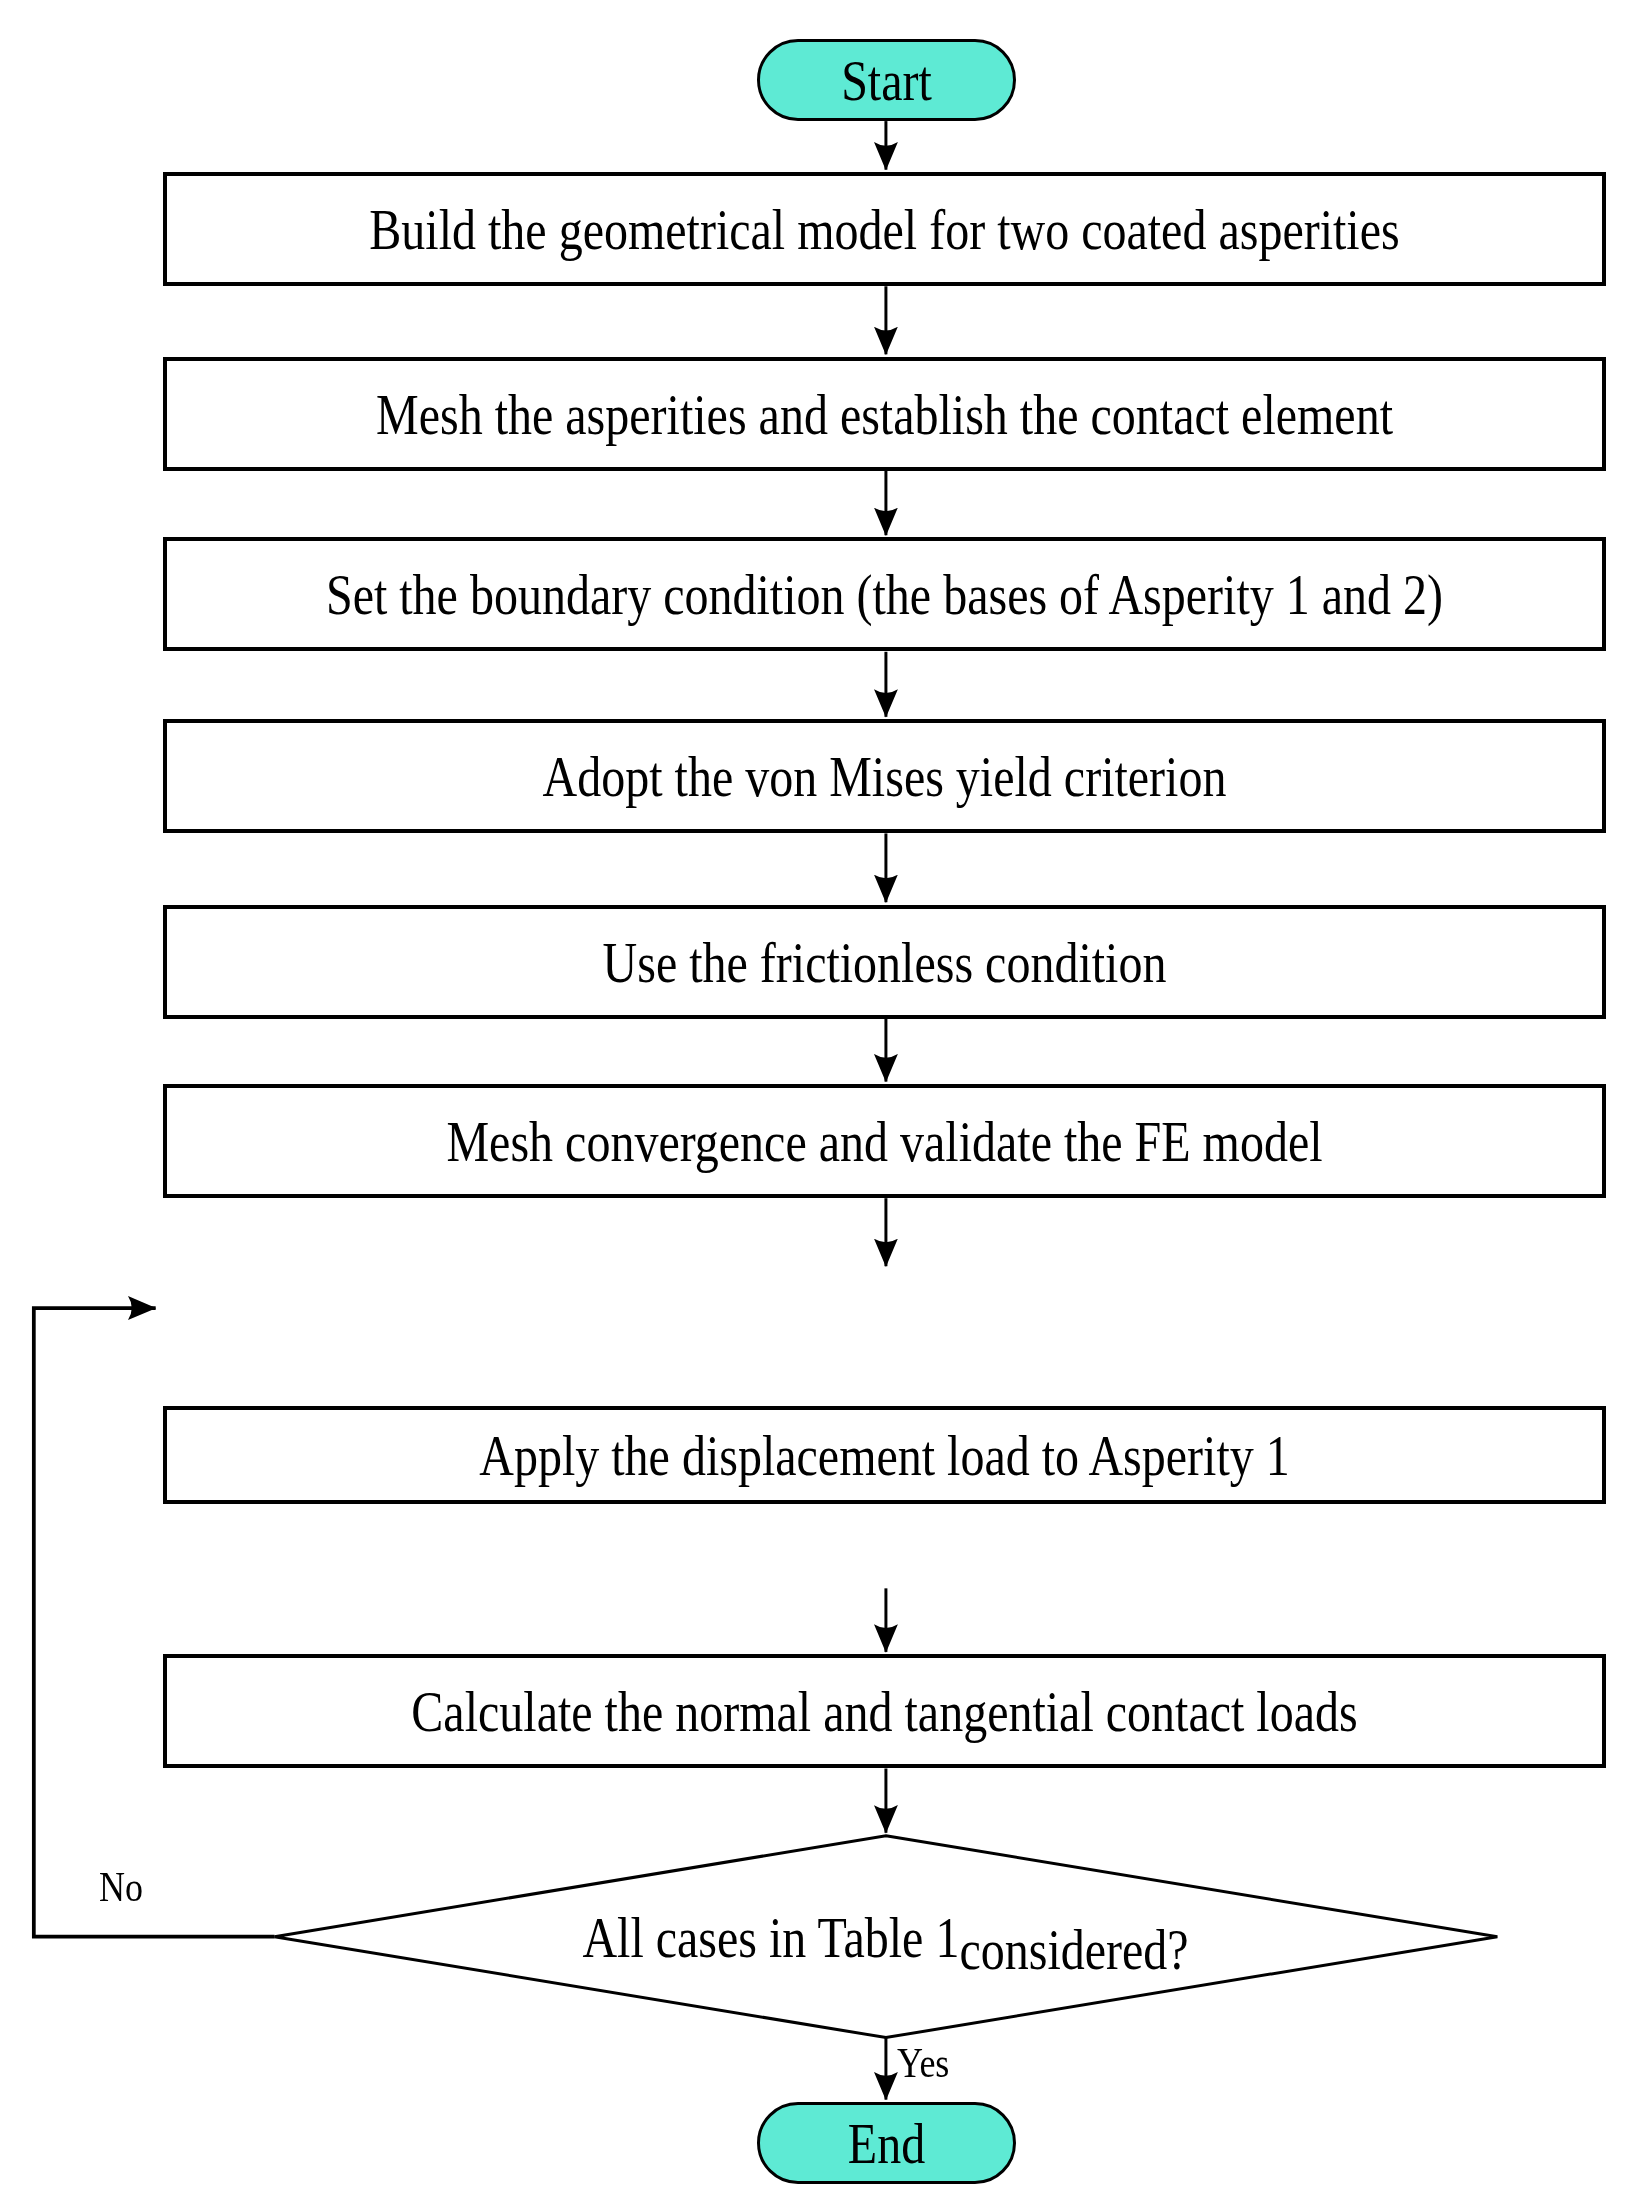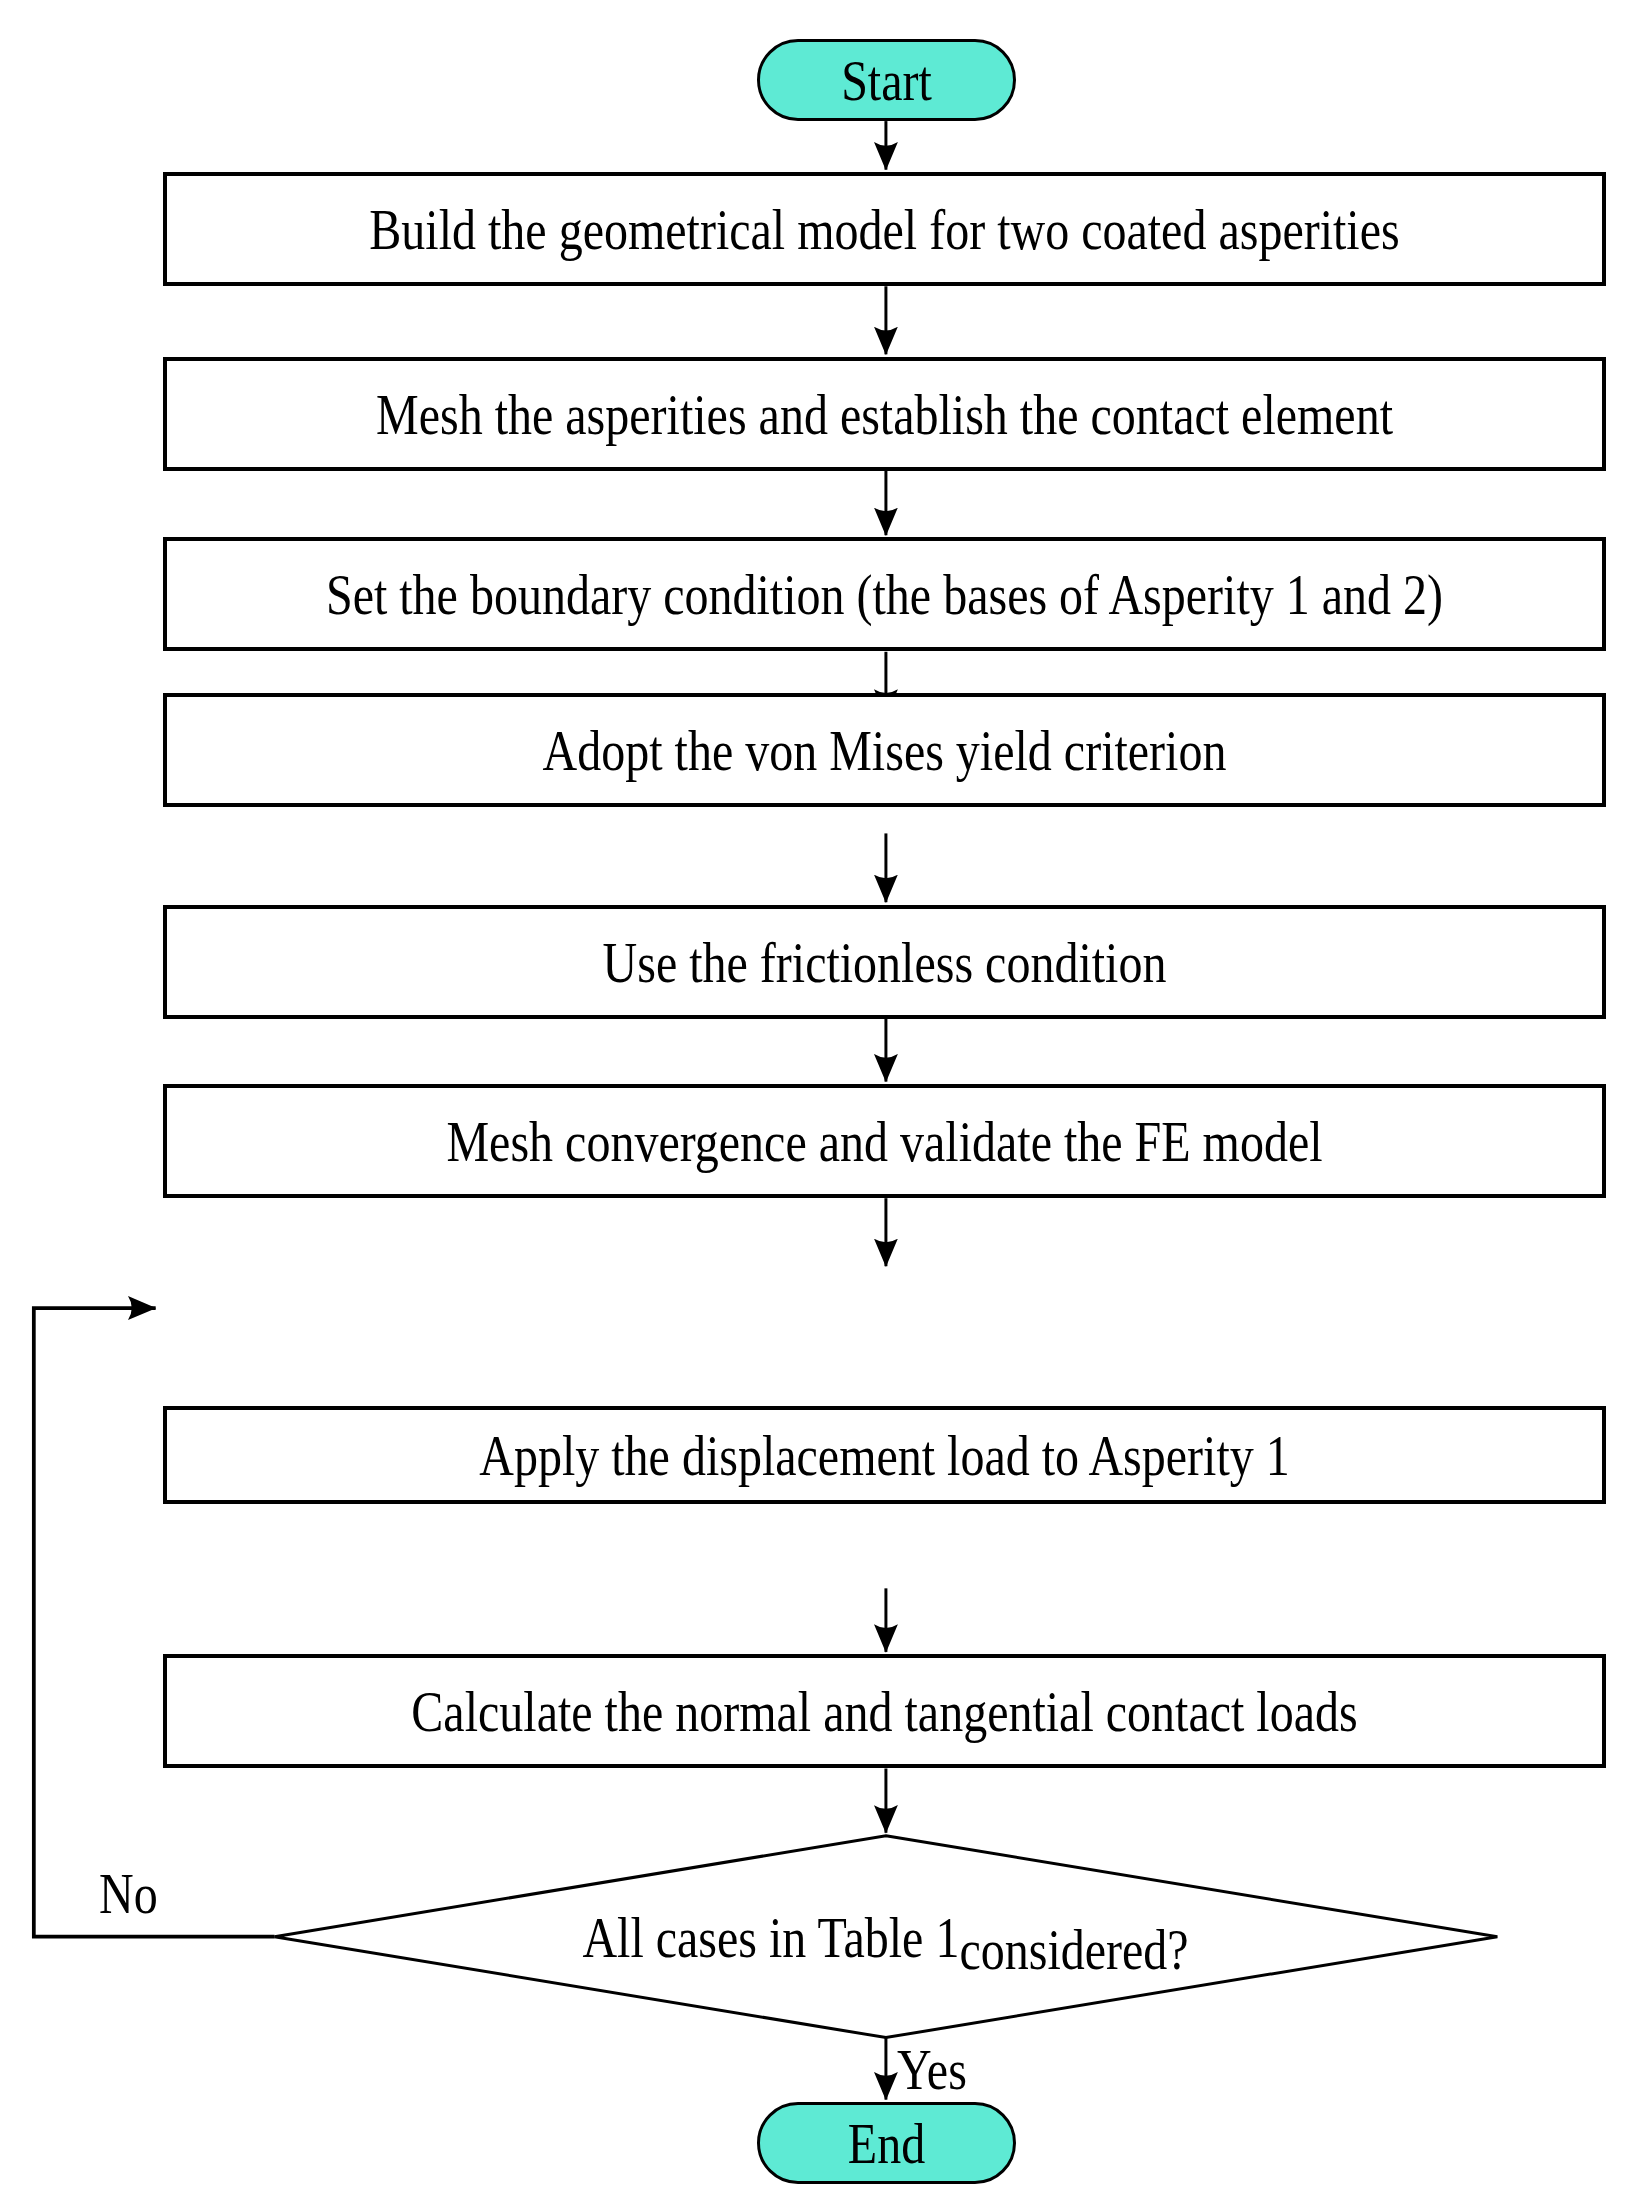--- a/index.html
+++ b/index.html
@@ -69,21 +69,21 @@
     align-items: center;
     justify-content: center;
     text-align: center;
     font-size: 48px;
   }
   .diamond-label .line2 {
     margin-top: 25.4px;
   }
   .edge-label {
     position: absolute;
-    font-size: 48px;
+    font-size: 36px;
   }
   .edge-label.no  { left: 99px;  top: 1866px; }
   .edge-label.yes { left: 897px; top: 2042px; font-family: Liberation Serif, serif; }
 </style>
 </head>
 <body>
 
 <div class="canvas">
 
   <svg class="wires" viewBox="0 0 2211 2950">
@@ -119,21 +119,21 @@
   </div>
 
   <div class="step-box" style="top:172px;height:114px;">
     <span class="node-text">Build the geometrical model for two coated asperities</span>
   </div>
 
   <div class="step-box" style="top:537px;height:114px;">
     <span class="node-text">Set the boundary condition (the bases of Asperity 1 and 2)</span>
   </div>
 
-  <div class="step-box" style="top:693px;height:114px;text-align:right;">
+  <div class="step-box" style="top:719px;height:114px;text-align:right;">
     <span class="node-text">Adopt the von Mises yield criterion</span>
   </div>
 
   <div class="step-box" style="top:905px;height:114px;">
     <span class="node-text">Use the frictionless condition</span>
   </div>
 
   <div class="step-box" style="top:1084px;height:114px;">
     <span class="node-text">Mesh convergence and validate the FE model</span>
   </div>

